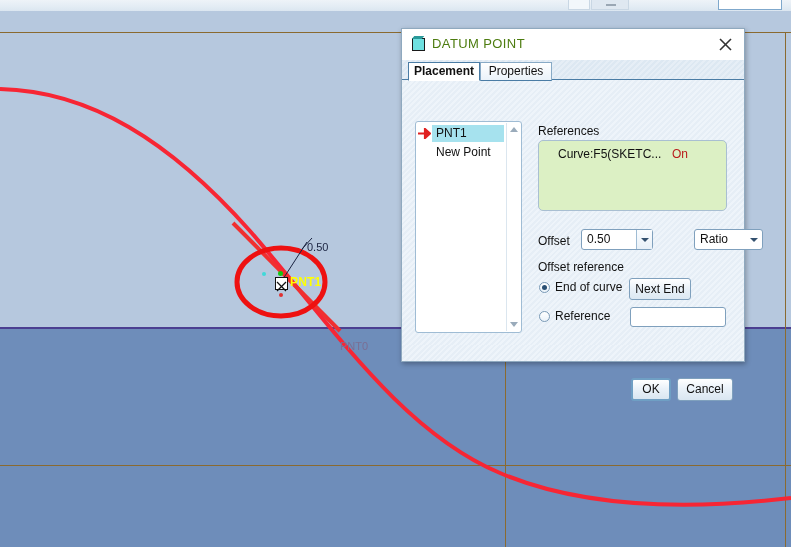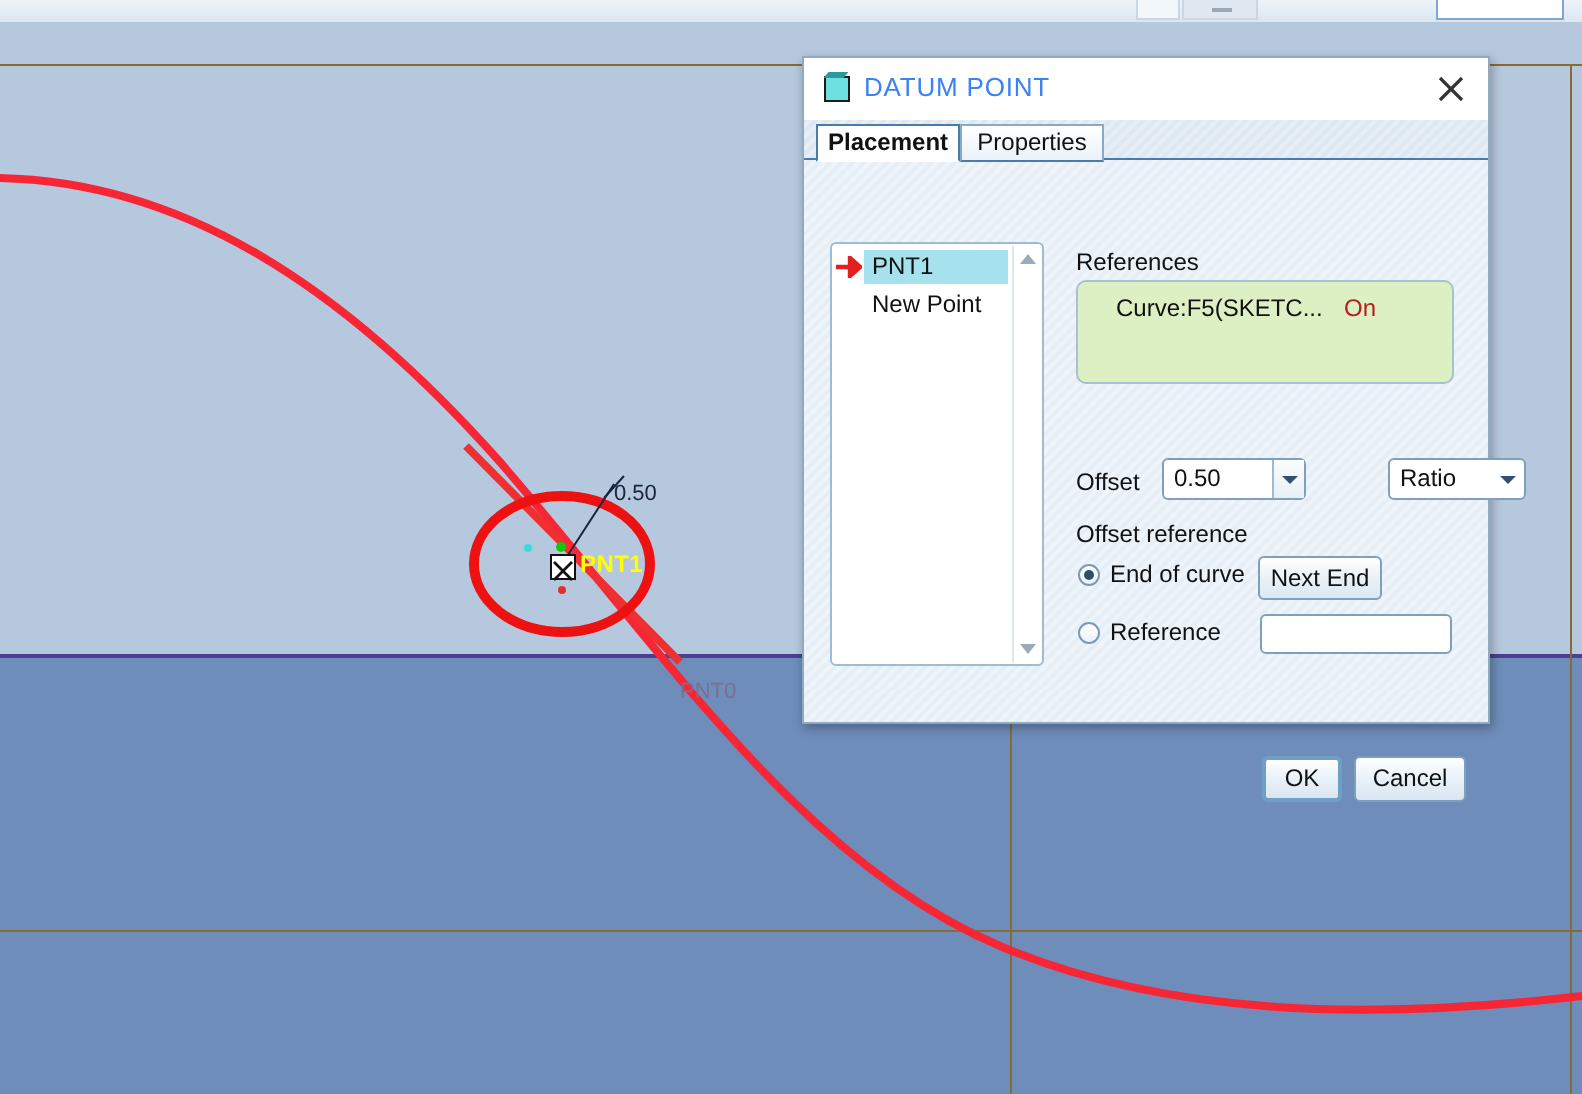--- a/index.html
+++ b/index.html
@@ -158,21 +158,21 @@
     position: absolute;
     left: 0px; top: -3px;
     width: 10px; height: 3px;
     background: #2a9a9a;
     transform: skewX(-40deg);
   }
   #dlg-title {
     position: absolute;
     left: 30px; top: 7px;
     font-size: 13px;
-    color: #3b82f6;
+    color: #4d7c0f;
     letter-spacing: 0.4px;
   }
   #dlg-close {
     position: absolute;
     right: 8px; top: 6px;
     width: 20px; height: 20px;
     cursor: pointer;
     color: #333333;
   }
   #dlg-close svg { display: block; }
@@ -271,21 +271,21 @@
   
   #ref-label {
     position: absolute;
     left: 136px; top: 44px;
     font-size: 12px;
     color: #111111;
   }
   #ref-box {
     position: absolute;
     left: 136px; top: 60px;
-    width: 189px; height: 52px;
+    width: 189px; height: 71px;
     background: #dcf0c4;
     border: 1px solid #a9bfd2;
     border-radius: 5px;
     box-sizing: border-box;
     padding-left: 40px;
   }
   #ref-item-name {
     position: absolute;
     left: 19px; top: 6px;
     font-size: 12px;

